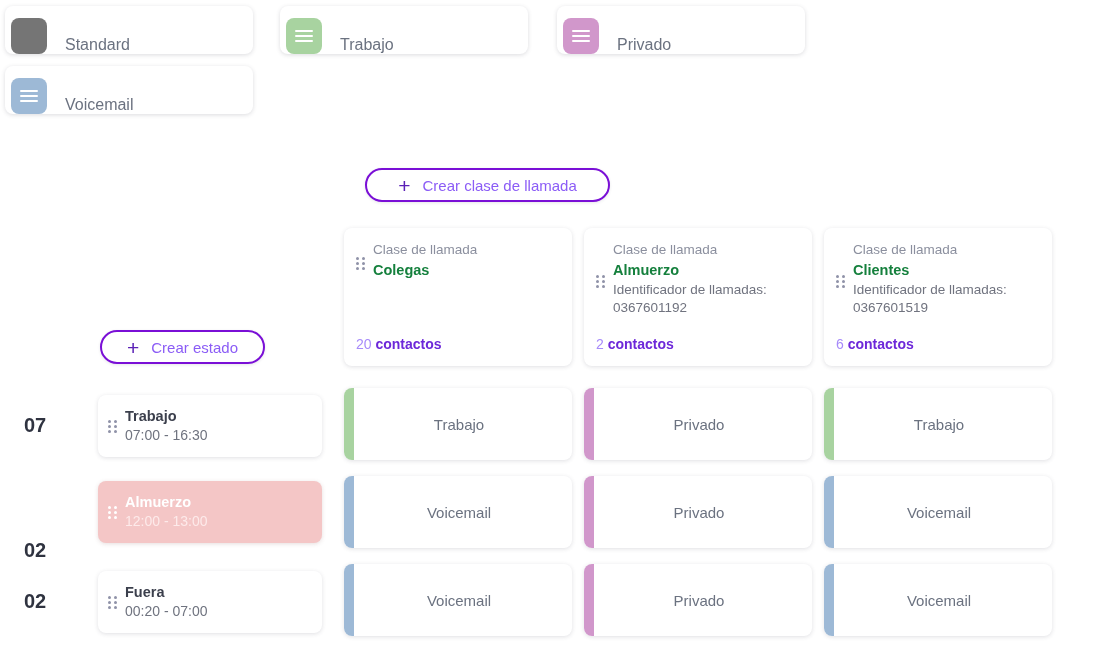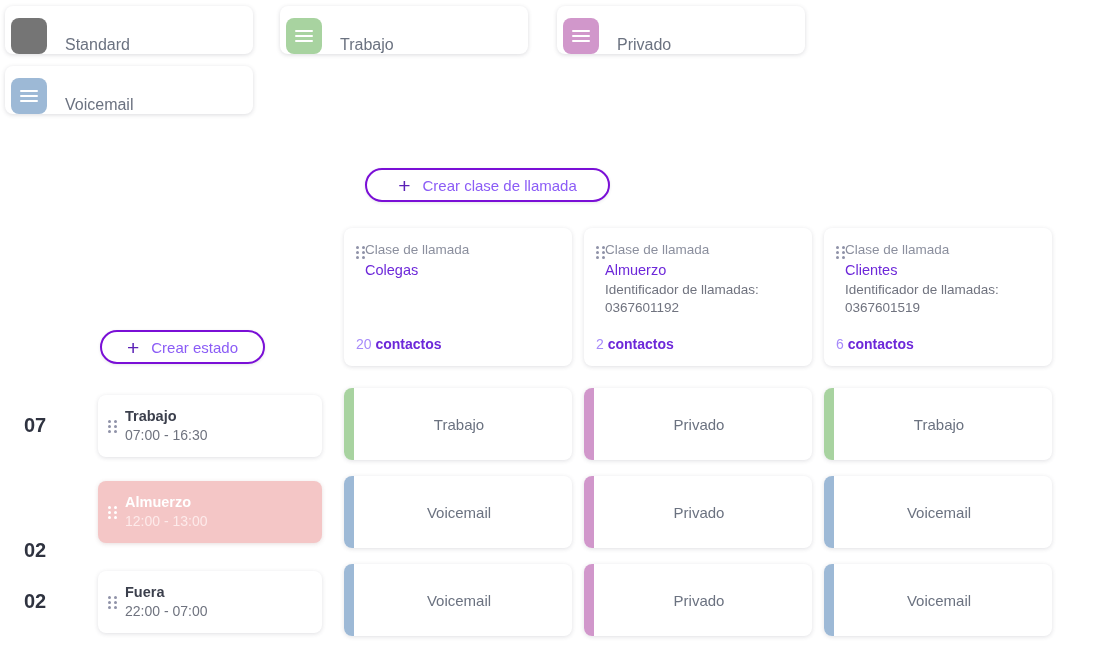--- a/index.html
+++ b/index.html
@@ -72,32 +72,32 @@
     width: 228px; height: 138px;
     background: #ffffff;
     border-radius: 8px;
     box-shadow: 0 1px 4px rgba(60,60,80,.16);
     padding: 12px 14px 10px 12px;
     display: flex; flex-direction: column;
   }
   .cc-0 { left: 344px; }
   .cc-1 { left: 584px; }
   .cc-2 { left: 824px; }
-  .cc-head { display: flex; align-items: flex-start; gap: 0; }
+  .cc-head { display: flex; align-items: center; gap: 8px; }
   .drag-dots {
     width: 9px; flex: 0 0 auto;
     display: grid;
     grid-template-columns: repeat(2, 3px);
     grid-template-rows: repeat(3, 3px);
     gap: 2px 3px;
     margin-top: 6px;
   }
   .drag-dots span { width: 3px; height: 3px; background: #8f92a8; border-radius: 50%; display:block; }
   .cc-kicker { font-size: 13.5px; color: #8b8f9e; line-height: 1.45; }
-  .cc-title { font-size: 14.5px; color: #6d28d9; font-weight: 400; line-height: 1.45; }
+  .cc-title { font-size: 14.5px; color: #15803d; font-weight: 700; line-height: 1.45; }
   .cc-meta { font-size: 13.5px; color: #70737f; line-height: 1.35; }
   .cc-footer {
     margin-top: auto;
     text-align: left;
     font-size: 14px;
     padding-bottom: 4px;
   }
   .cc-count { color: #a78bfa; }
   .cc-count-label { color: #6D28D9; font-weight: 700; }
 
@@ -331,21 +331,21 @@
     <span class="drag-dots">
       <span></span>
         <span></span>
         <span></span>
         <span></span>
         <span></span>
         <span></span>
     </span>
     <span class="sc-texts">
       <span class="sc-name">Fuera</span>
-      <span class="sc-time">22:00 - 07:00</span>
+      <span class="sc-time">00:20 - 07:00</span>
     </span>
   </div>
   <div class="grid-cell" style="left:344px;top:564px;">
     <span class="cell-bar" style="background:#9DB9D6"></span>
     <span class="cell-label">Voicemail</span>
   </div>
   <div class="grid-cell" style="left:584px;top:564px;">
     <span class="cell-bar" style="background:#D197CB"></span>
     <span class="cell-label">Privado</span>
   </div>

